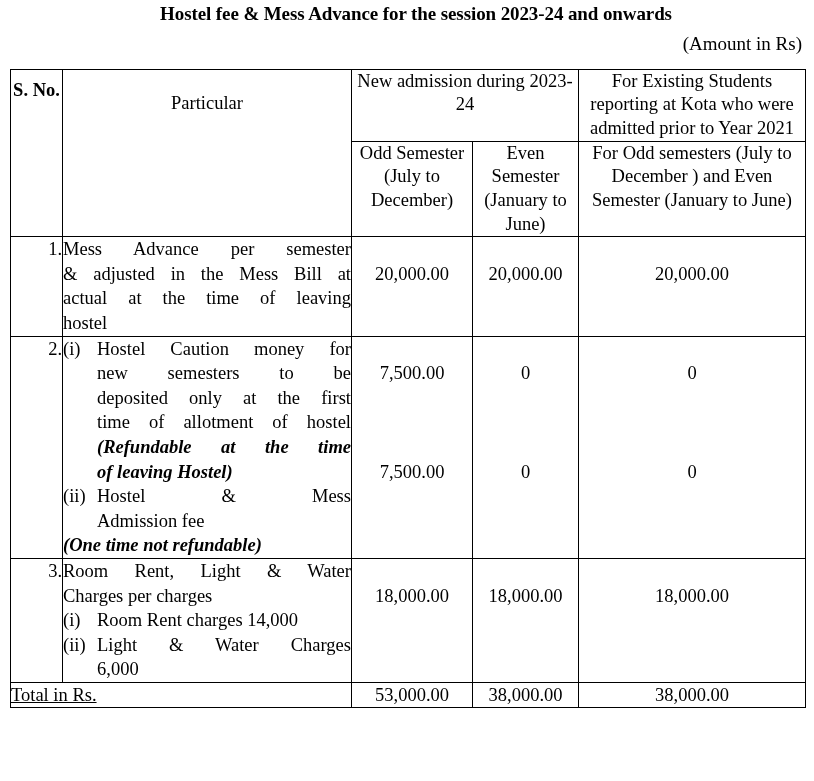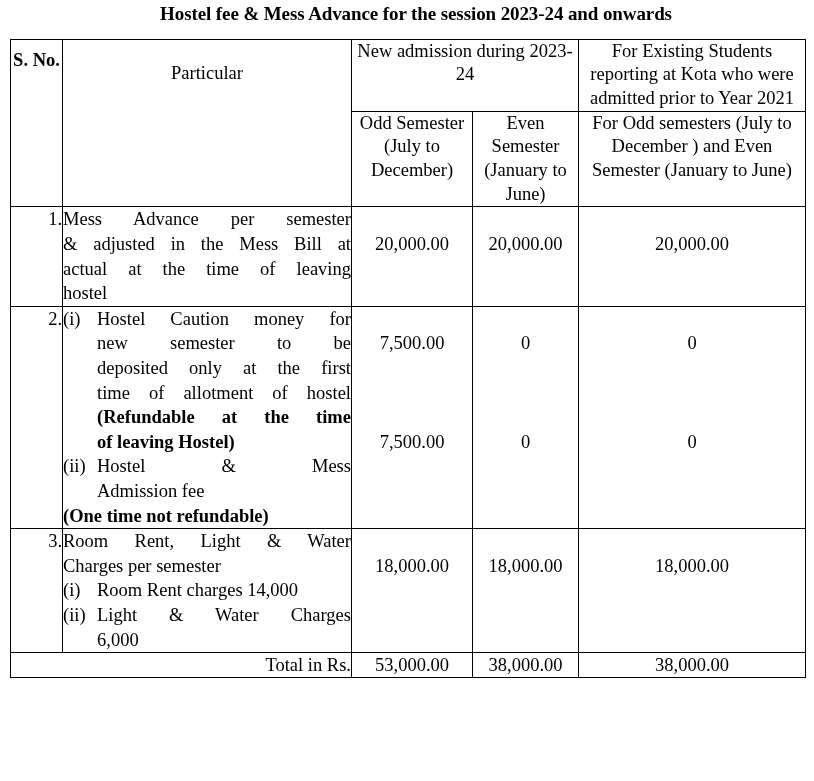--- a/index.html
+++ b/index.html
@@ -133,43 +133,45 @@
   .hang-mark {
     display: table-cell;
     width: 34px;
     white-space: nowrap;
     vertical-align: top;
   }
   .hang-body {
     display: table-cell;
     vertical-align: top;
   }
-  .b { font-weight: bold; }
+  .b { font-weight: bold; font-style: italic; }
 
   
   .total-label {
-    text-align: right;
+    text-align: left;
     font-weight: bold;
     padding: 3px 0 3px 0;
     line-height: 1.3;
+    text-decoration: underline;
   }
   .total-num {
     text-align: center;
     font-weight: bold;
     padding: 3px 4px 3px 4px;
     line-height: 1.3;
   }
 </style>
 </head>
 <body>
 
 <div class="doc">
 
   <div class="title-wrap">
     <div class="doc-title">Hostel fee &amp; Mess Advance for the session 2023-24 and onwards</div>
+    <div class="amount-note">(Amount in Rs)</div>
   </div>
 
   <div class="table-wrap">
     <table class="fee-table">
       <colgroup>
         <col class="c-sno">
         <col class="c-part">
         <col class="c-odd">
         <col class="c-even">
         <col class="c-existing">
@@ -226,21 +228,21 @@
         </tr>
 
         <tr>
           <td class="sno">2.</td>
           <td class="particular">
             <div class="hang">
               <div class="hang-row">
                 <div class="hang-mark">(i)</div>
                 <div class="hang-body">
                   <div class="just">Hostel Caution money for</div>
-                  <div class="just">new semester to be</div>
+                  <div class="just">new semesters to be</div>
                   <div class="just">deposited only at the first</div>
                   <div class="just">time of allotment of hostel</div>
                   <div class="just b">(Refundable at the time</div>
                   <div class="plain b">of leaving Hostel)</div>
                 </div>
               </div>
             </div>
             <div class="hang">
               <div class="hang-row">
                 <div class="hang-mark">(ii)</div>
@@ -275,21 +277,21 @@
             <span class="spacer">X</span>
             <span class="spacer">X</span>
             <span>0</span>
           </td>
         </tr>
 
         <tr>
           <td class="sno">3.</td>
           <td class="particular">
             <div class="just">Room Rent, Light &amp; Water</div>
-            <div class="plain">Charges per semester</div>
+            <div class="plain">Charges per charges</div>
             <div class="hang">
               <div class="hang-row">
                 <div class="hang-mark">(i)</div>
                 <div class="hang-body plain">Room Rent charges 14,000</div>
               </div>
             </div>
             <div class="hang">
               <div class="hang-row">
                 <div class="hang-mark">(ii)</div>
                 <div class="hang-body">

